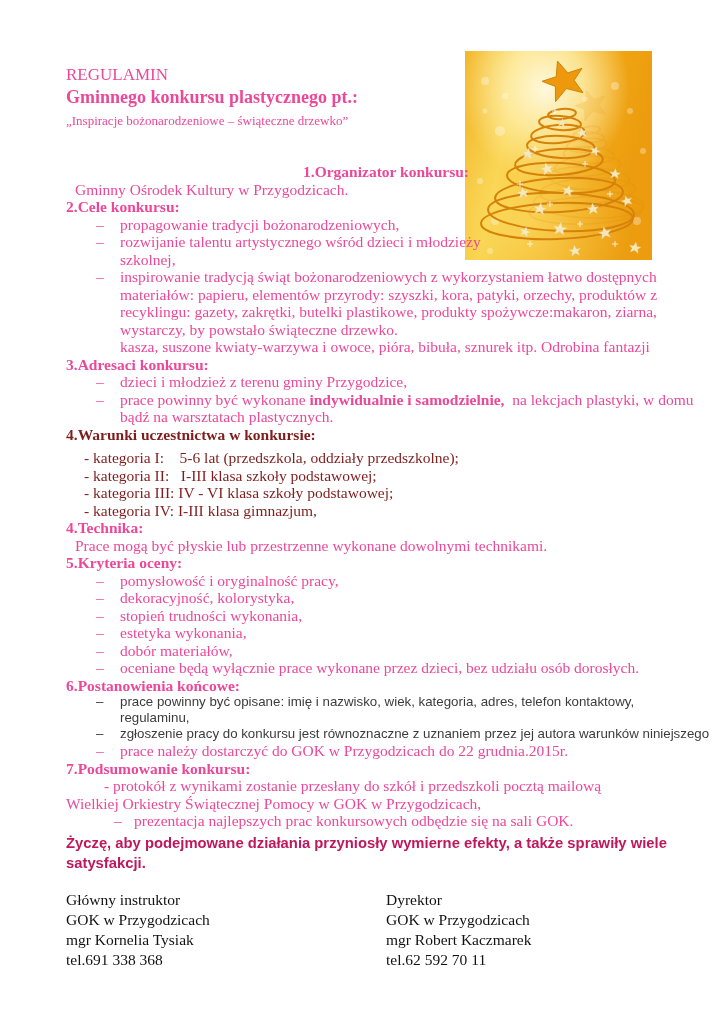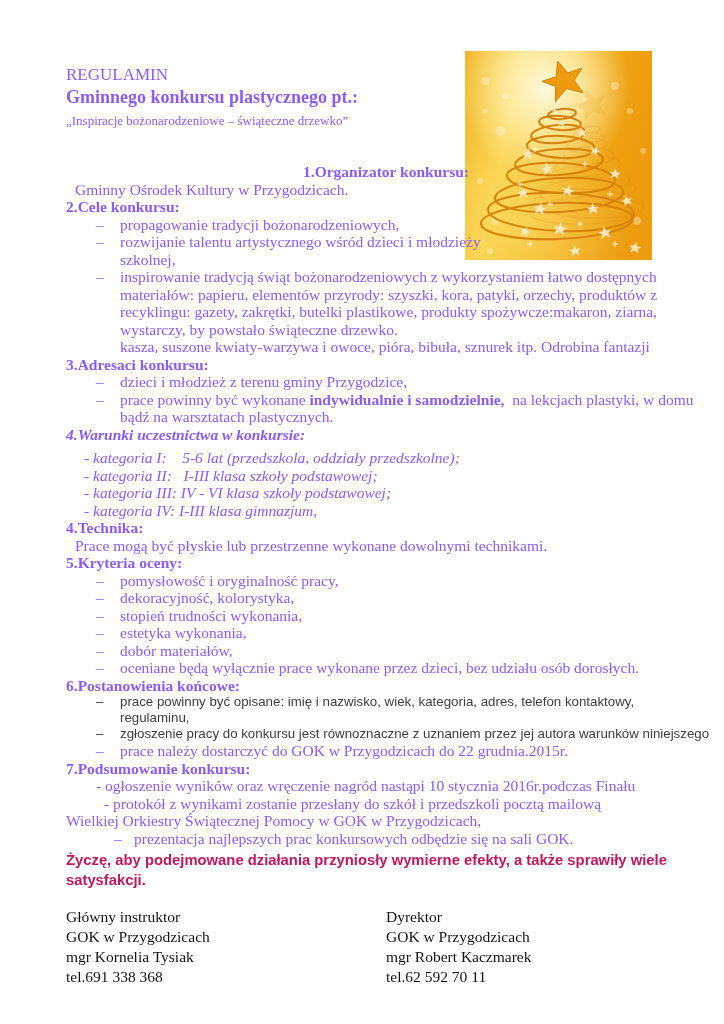--- a/index.html
+++ b/index.html
@@ -1,22 +1,22 @@
 <!DOCTYPE html>
 <html><head>
 <meta charset="utf-8">
 <title>Regulamin konkursu</title>
 <style>
   html,body{margin:0;padding:0;background:#ffffff;}
   .page{position:relative;width:724px;height:1024px;background:#ffffff;overflow:hidden;}
   .doc{position:absolute;left:66px;top:64px;width:640px;}
-  .ln{white-space:pre;font-family:"Liberation Serif",serif;font-size:15.5px;line-height:17.5px;color:#8b5cf6;}
+  .ln{white-space:pre;font-family:"Liberation Serif",serif;font-size:15.5px;line-height:17.5px;color:#ec4899;}
   .ln span{white-space:pre;}
   .b{font-weight:bold;}
-  .gray{color:#8b5cf6;font-style:italic;}
+  .gray{color:#7f1d1d;}
   .sans{font-family:"Liberation Sans",sans-serif;font-size:13.3px;line-height:16px;color:#3c3c3c;}
   .sansb{font-family:"Liberation Sans",sans-serif;font-size:14.8px;line-height:20px;font-weight:bold;color:#be185d;}
   .t1{font-size:17px;line-height:22px;}
   .t2{font-size:18px;line-height:22px;font-weight:bold;}
   .t3{font-size:13px;line-height:26px;}
   .dash{display:inline-block;width:24px;}
   .dash2{display:inline-block;width:20px;}
   .sig-row{display:flex;margin-top:17px;}
   .sig-col{width:392px;}
   .sig-col div{font-family:"Liberation Serif",serif;font-size:15.5px;line-height:20px;color:#121212;white-space:pre;}
@@ -152,21 +152,20 @@
         <div class="ln" style="padding-left: 30px;"><span class="dash">–</span><span>stopień trudności wykonania,</span></div>
         <div class="ln" style="padding-left: 30px;"><span class="dash">–</span><span>estetyka wykonania,</span></div>
         <div class="ln" style="padding-left: 30px;"><span class="dash">–</span><span>dobór materiałów,</span></div>
         <div class="ln" style="padding-left: 30px;"><span class="dash">–</span><span>oceniane będą wyłącznie prace wykonane przez dzieci, bez udziału osób dorosłych.</span></div>
         <div class="ln b"><span>6.Postanowienia końcowe:</span></div>
         <div class="ln sans" style="padding-left: 30px;"><span class="dash">–</span><span>prace powinny być opisane: imię i nazwisko, wiek, kategoria, adres, telefon kontaktowy,</span></div>
         <div class="ln sans" style="padding-left: 54px;"><span>regulaminu,</span></div>
         <div class="ln sans" style="padding-left: 30px;"><span class="dash">–</span><span>zgłoszenie pracy do konkursu jest równoznaczne z uznaniem przez jej autora warunków niniejszego</span></div>
         <div class="ln" style="padding-left: 30px;"><span class="dash">–</span><span>prace należy dostarczyć do GOK w Przygodzicach do 22 grudnia.2015r.</span></div>
         <div class="ln b"><span>7.Podsumowanie konkursu:</span></div>
-        <div class="ln" style="padding-left: 30px;"><span class="b">- </span><span>ogłoszenie wyników oraz wręczenie nagród nastąpi 10 stycznia 2016r.podczas Finału</span></div>
         <div class="ln" style="padding-left: 38px;"><span>- protokół z wynikami zostanie przesłany do szkół i przedszkoli pocztą mailową</span></div>
         <div class="ln"><span>Wielkiej Orkiestry Świątecznej Pomocy w GOK w Przygodzicach,</span></div>
         <div class="ln" style="padding-left: 48px;"><span class="dash2">–</span><span>prezentacja najlepszych prac konkursowych odbędzie się na sali GOK.</span></div>
         <div class="ln sansb" style="margin-top: 3px;"><span>Życzę, aby podejmowane działania przyniosły wymierne efekty, a także sprawiły wiele</span></div>
         <div class="ln sansb"><span>satysfakcji.</span></div>
       </div>
 
     <div class="sig-row">
       <div class="sig-col">
         <div>Główny instruktor</div>

